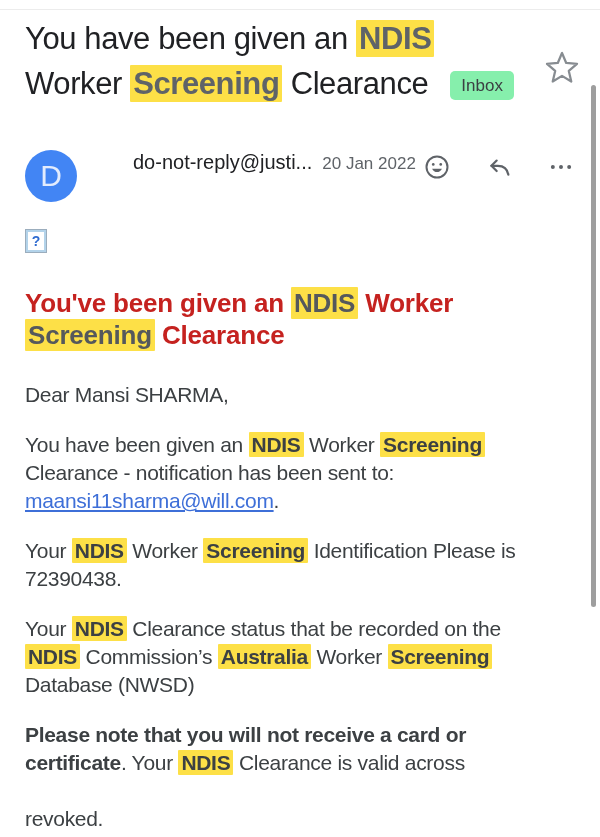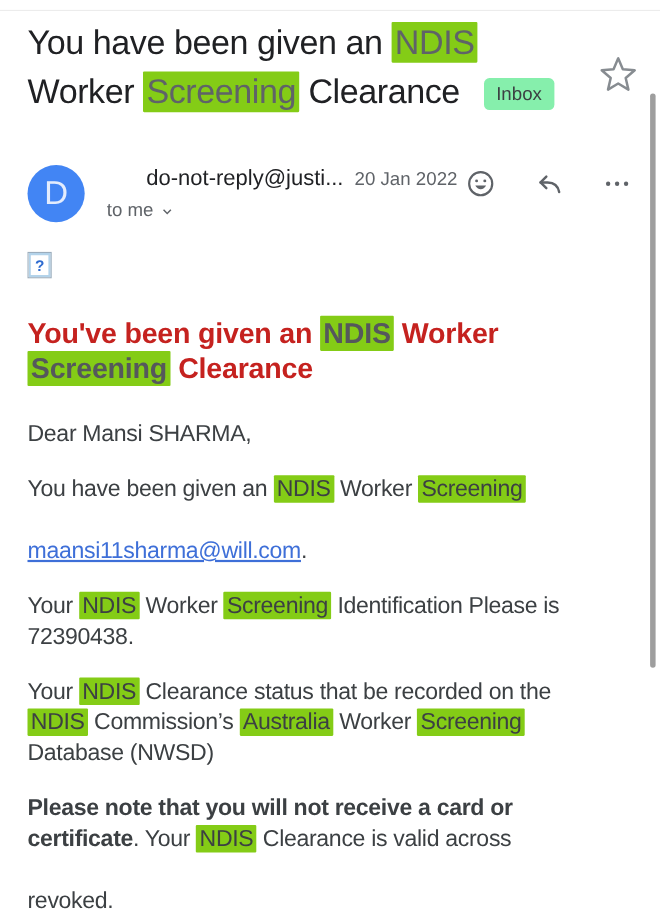--- a/index.html
+++ b/index.html
@@ -47,21 +47,21 @@
     box-shadow: inset 0 0 0 2px #b3d3ea;
     color:#2e6bd0; font-size:14px; font-weight:700; text-align:center; line-height:22px;
   }
 
   
   .email-body { position:absolute; top:287px; left:25px; width:562px; }
   .red-heading { font-size:26px; line-height:32px; font-weight:700; color:#c5221f; letter-spacing:-0.2px; }
   .red-heading .hl { color:#55585c; }
   .email-body p { font-size:21px; line-height:28px; color:#3c4043; letter-spacing:-0.3px; margin-top:22px; }
   .email-body p.greeting { margin-top:30px; }
-  .hl { background:#84cc16; padding:1px 3px; border-radius:1px; }
+  .hl { background:#fde047; padding:1px 3px; border-radius:1px;font-weight:bold; }
   .subject .hl { color:#5f6368; }
   .b { font-weight:700; }
   .link { color:#3e6fd8; text-decoration:underline; }
 
   
   .scrollbar { position:absolute; right:4px; top:85px; width:5px; height:522px; background:#9e9e9e; border-radius:3px; }
 </style>
 </head>
 <body>
 
@@ -78,28 +78,20 @@
         <path d="M12 17.27L18.18 21l-1.64-7.03L22 9.24l-7.19-.61L12 2 9.19 8.63 2 9.24l5.46 4.73L5.82 21z"></path>
       </svg>
     </span>
   </div>
 
   <div class="sender-row">
     <div class="avatar">D</div>
     <div class="sender-meta">
       <div class="sender-line1">
         <span class="sender-name">do-not-reply@justi...</span><span class="sender-date">20 Jan 2022</span>
-      </div>
-      <div class="recipient-row">
-        <span>to me</span>
-        <span class="chevron-icon">
-          <svg viewBox="0 0 24 24" fill="none" stroke="#5f6368" stroke-width="2">
-              <path d="M7 10l5 5 5-5"></path>
-            </svg>
-        </span>
       </div>
     </div>
     <div class="actions">
       <div class="action-btn">
         <span>
           <svg viewBox="0 0 24 24">
             <circle cx="12" cy="12" r="9" fill="none" stroke="#5f6368" stroke-width="1.7"></circle>
             <circle cx="8.8" cy="9.8" r="1.15" fill="#5f6368"></circle>
             <circle cx="15.2" cy="9.8" r="1.15" fill="#5f6368"></circle>
             <path d="M7.8 13.4c.95 1.9 2.45 2.9 4.2 2.9s3.25-1 4.2-2.9z" fill="#5f6368"></path>
@@ -124,20 +116,20 @@
         </span>
       </div>
     </div>
   </div>
 
   <div class="broken-img">?</div>
 
   <article class="email-body">
     <h2 class="red-heading"><span>You've been given an </span><span class="hl">NDIS</span><span> Worker</span><br><span class="hl">Screening</span><span> Clearance</span></h2>
     <p class="greeting"><span>Dear Mansi SHARMA,</span></p>
-    <p><span>You have been given an </span><span class="hl">NDIS</span><span> Worker </span><span class="hl">Screening</span><br><br><a href="#" class="link">maansi11sharma@will.com</a><span>.</span></p>
+    <p><span>You have been given an </span><span class="hl">NDIS</span><span> Worker </span><span class="hl">Screening</span><br><span>Clearance - notification has been sent to:</span><br><a href="#" class="link">maansi11sharma@will.com</a><span>.</span></p>
     <p><span>Your </span><span class="hl">NDIS</span><span> Worker </span><span class="hl">Screening</span><span> Identification Please is</span><br><span>72390438.</span></p>
     <p><span>Your </span><span class="hl">NDIS</span><span> Clearance status that be recorded on the</span><br><span class="hl">NDIS</span><span> Commission’s </span><span class="hl">Australia</span><span> Worker </span><span class="hl">Screening</span><br><span>Database (NWSD)</span></p>
     <p><span class="b">Please note that you will not receive a card or</span><br><span class="b">certificate</span><span>. Your </span><span class="hl">NDIS</span><span> Clearance is valid across</span><br><br><span>revoked.</span></p>
   </article>
 
   <div class="scrollbar"></div>
 </div>
 
 </body></html>

